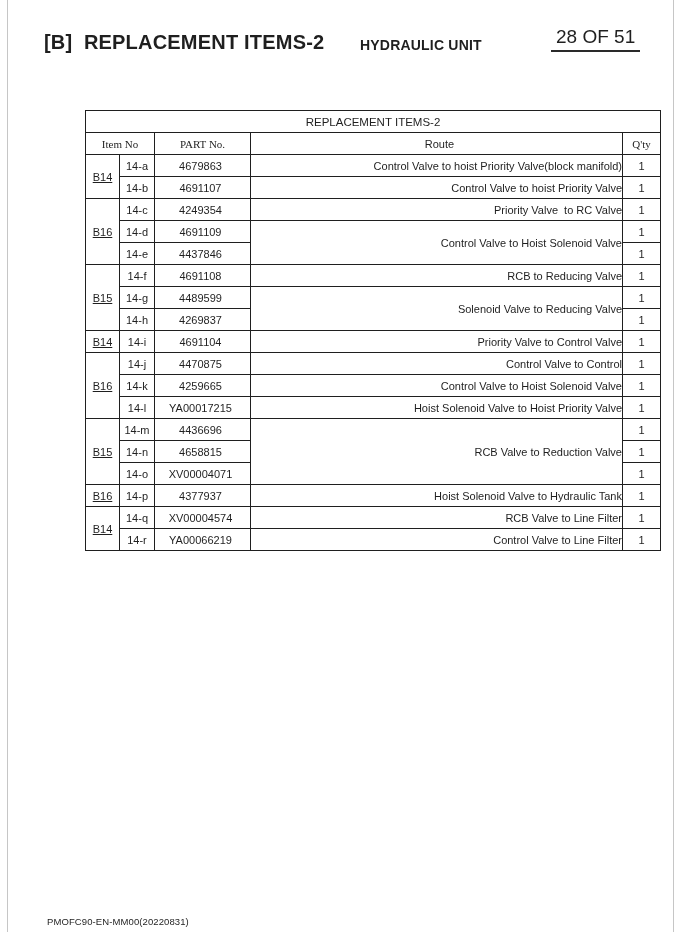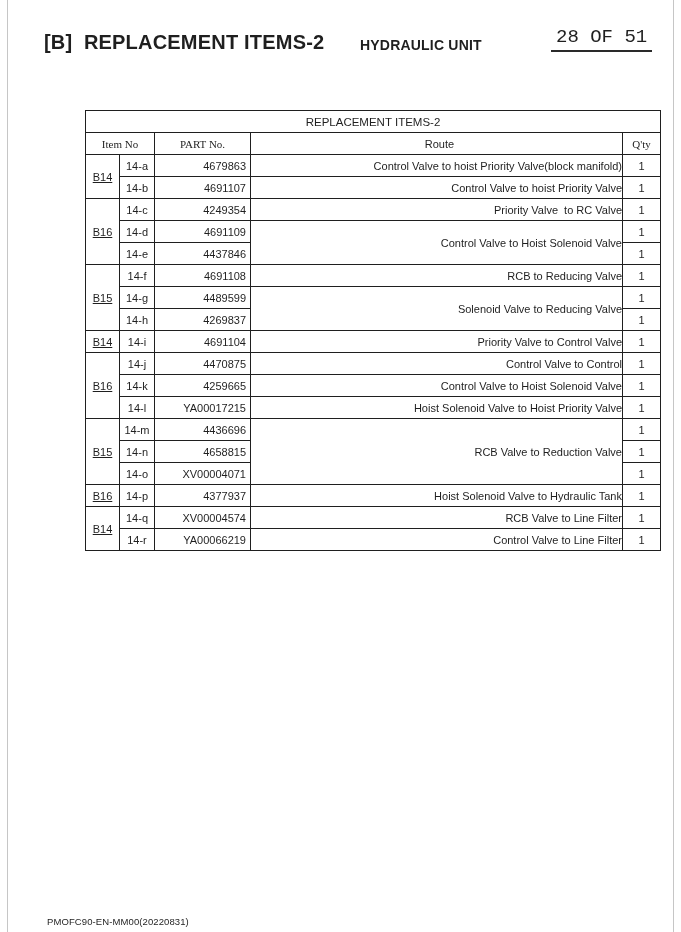--- a/index.html
+++ b/index.html
@@ -44,21 +44,20 @@
   }
   .page-indicator {
     position: absolute;
     left: 551px;
     top: 26px;
     font-size: 19px;
     font-weight: normal;
     padding: 0 5px 2px 5px;
     border-bottom: 2px solid #2a2a2a;
     white-space: pre;
-    font-family: Liberation Mono, monospace;
   }
 
   .table-wrap {
     position: absolute;
     left: 58px;
     top: 110px;
   }
   table {
     border-collapse: collapse;
     table-layout: fixed;
@@ -83,21 +82,21 @@
   .t-title {
     text-align: center;
     font-size: 11.5px;
     height: 21px;
   }
   .h-center { text-align: center; font-family: Liberation Serif, serif; }
   .h-route  { text-align: center; padding-left: 6px; }
 
   td.group { text-align: center; text-decoration: underline; }
   td.item  { text-align: center; }
-  td.part  { text-align: right; padding-right: 4px; }
+  td.part  { text-align: center; padding-right: 4px; }
   td.route { text-align: right; padding-left: 6px; white-space: pre-wrap; }
   td.qty   { text-align: center; }
 
   .footer-code {
     position: absolute;
     left: 47px;
     top: 916px;
     font-size: 9.5px;
     letter-spacing: 0.1px;
   }

